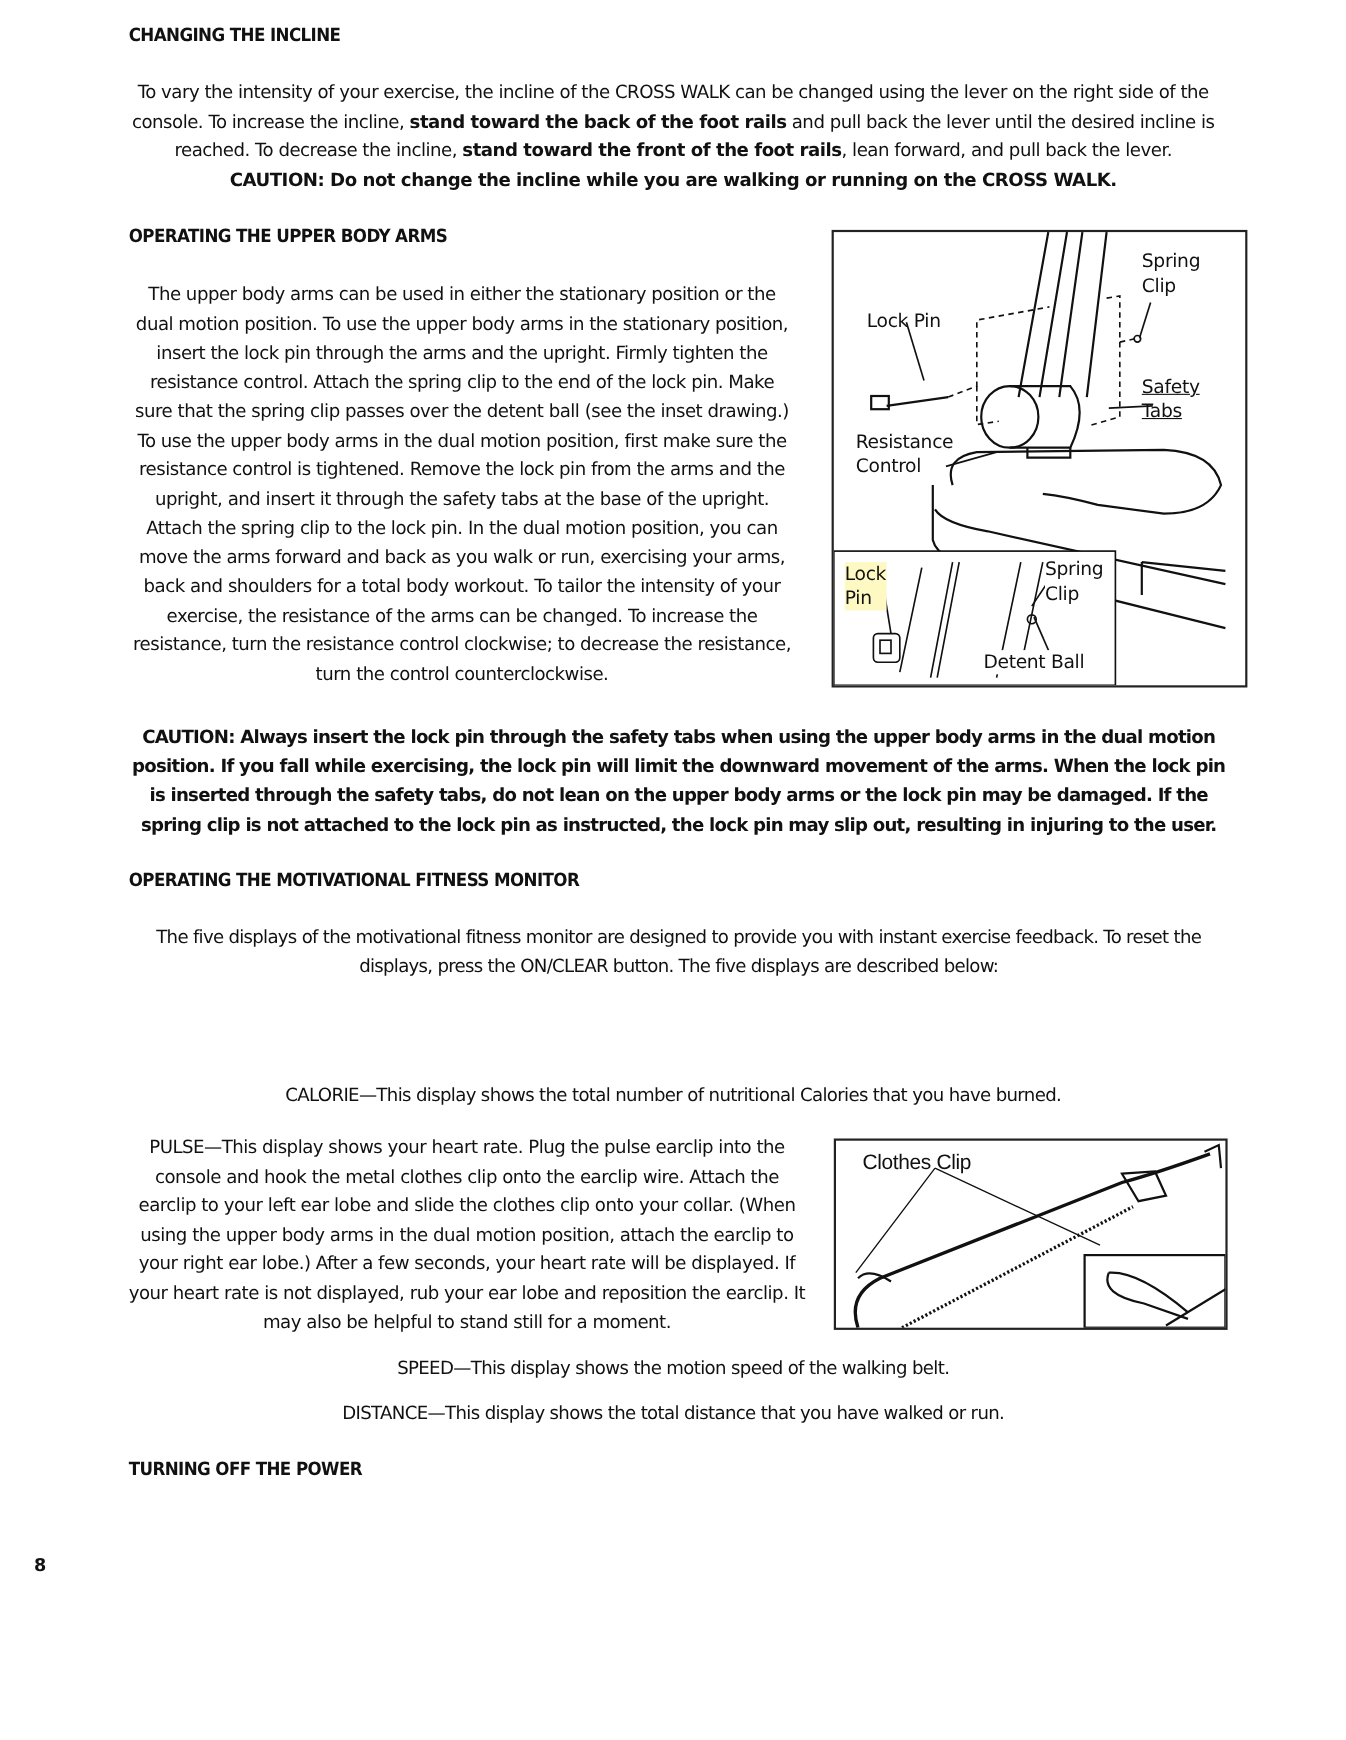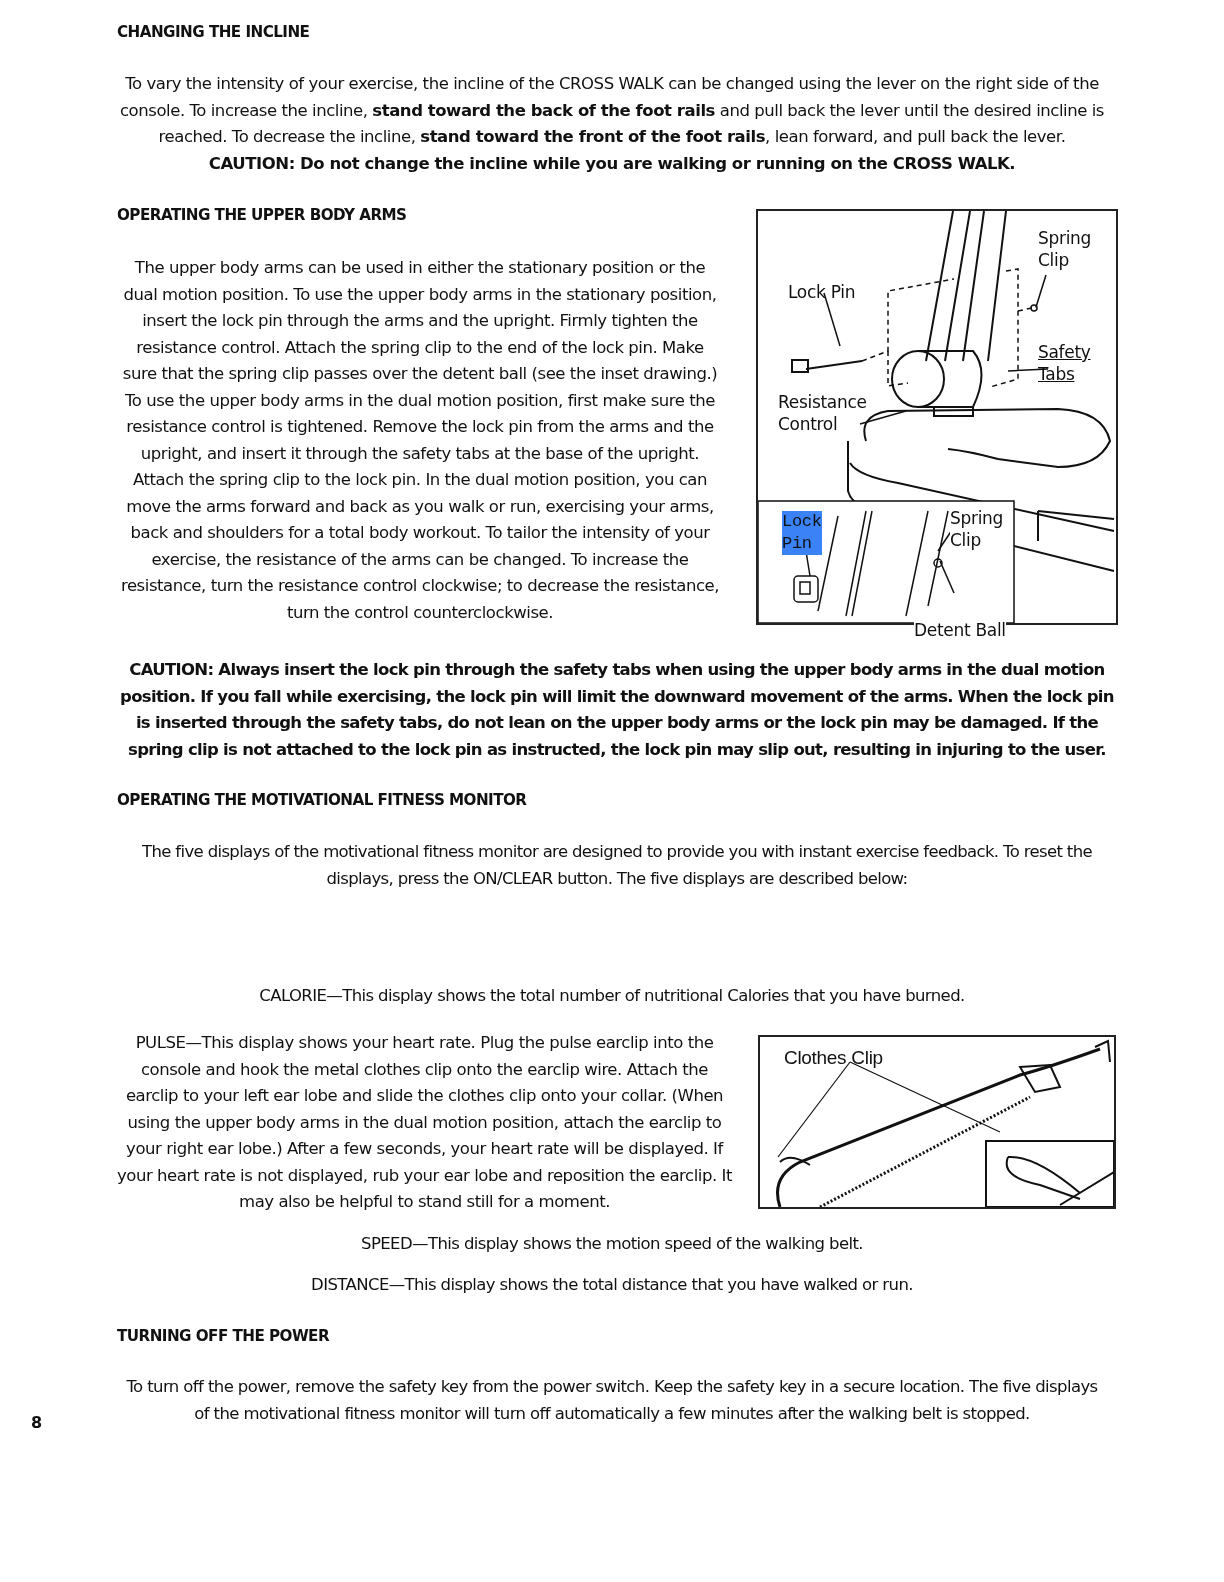--- a/index.html
+++ b/index.html
@@ -19,21 +19,21 @@
 <body>
 
 <div class="page">
 
   <div class="h" style="top:22px;">CHANGING THE INCLINE</div>
   <div class="p" style="top:71px; width:990px;"><span>To vary the intensity of your exercise, the incline of the CROSS WALK can be changed using the lever on the right side of the console. To increase the incline, </span><span class="b">stand toward the back of the foot rails</span><span> and pull back the lever until the desired incline is reached. To decrease the incline, </span><span class="b">stand toward the front of the foot rails</span><span>, lean forward, and pull back the lever. </span><span class="b">CAUTION: Do not change the incline while you are walking or running on the CROSS WALK.</span></div>
 
   <div class="h" style="top:205px;">OPERATING THE UPPER BODY ARMS</div>
   <div class="p" style="top:255px; width:606px;">The upper body arms can be used in either the stationary position or the dual motion position. To use the upper body arms in the stationary position, insert the lock pin through the arms and the upright. Firmly tighten the resistance control. Attach the spring clip to the end of the lock pin. Make sure that the spring clip passes over the detent ball (see the inset drawing.) To use the upper body arms in the dual motion position, first make sure the resistance control is tightened. Remove the lock pin from the arms and the upright, and insert it through the safety tabs at the base of the upright. Attach the spring clip to the lock pin. In the dual motion position, you can move the arms forward and back as you walk or run, exercising your arms, back and shoulders for a total body workout. To tailor the intensity of your exercise, the resistance of the arms can be changed. To increase the resistance, turn the resistance control clockwise; to decrease the resistance, turn the control counterclockwise.</div>
 
-  <div class="fig" style="left:756px; top:209px; width:358px; height:412px;">
+  <div class="fig" style="left:756px; top:209px; width:358px; height:412px;padding-left:16px;">
     <svg width="358" height="412" viewBox="0 0 358 412">
       <g fill="none" stroke="#111" stroke-width="2">
 
         <path d="M195 0 L168 150 M212 0 L187 150 M226 0 L205 150 M248 0 L230 150"></path>
 
         <ellipse cx="160" cy="168" rx="26" ry="28"></ellipse>
         <path d="M160 140 L215 140 Q232 160 215 196 L160 196"></path>
         <path d="M176 196 L176 205 L215 205 L215 196"></path>
 
         <path d="M108 230 Q100 205 130 200 L300 198 Q345 200 352 230 Q340 256 300 256 L240 248 Q210 240 190 238"></path>
@@ -64,23 +64,23 @@
         <circle cx="180" cy="352" r="4"></circle>
         <path d="M46 328 L52 365"></path>
         <path d="M196 316 L180 340"></path>
         <path d="M182 350 L196 382"></path>
       </g>
     </svg>
     <div class="lbl" style="left:280px; top:16px;">Spring<br>Clip</div>
     <div class="lbl" style="left:30px; top:70px;">Lock Pin</div>
     <div class="lbl" style="left:280px; top:130px;text-decoration:underline;">Safety<br>Tabs</div>
     <div class="lbl" style="left:20px; top:180px;">Resistance<br>Control</div>
-    <div class="lbl" style="left:24px; top:300px; background:#3b82f6;font-family:Liberation Mono, monospace;">Lock<br>Pin</div>
+    <div class="lbl" style="left:10px; top:300px; background:#fef9c3;">Lock<br>Pin</div>
     <div class="lbl" style="left:192px; top:296px; background:#fff;">Spring<br>Clip</div>
-    <div class="lbl" style="left:156px; top:380px; background:#fff;margin-top:28px;">Detent Ball</div>
+    <div class="lbl" style="left:136px; top:380px; background:#fff;">Detent Ball</div>
   </div>
 
   <div class="p b" style="top:657px; width:1000px; letter-spacing:-0.7px;">CAUTION: Always insert the lock pin through the safety tabs when using the upper body arms in the dual motion position. If you fall while exercising, the lock pin will limit the downward movement of the arms. When the lock pin is inserted through the safety tabs, do not lean on the upper body arms or the lock pin may be damaged. If the spring clip is not attached to the lock pin as instructed, the lock pin may slip out, resulting in injuring to the user.</div>
 
   <div class="h" style="top:790px;">OPERATING THE MOTIVATIONAL FITNESS MONITOR</div>
   <div class="p" style="top:839px; width:1000px; letter-spacing:-0.65px;">The five displays of the motivational fitness monitor are designed to provide you with instant exercise feedback. To reset the displays, press the ON/CLEAR button. The five displays are described below:</div>
   <div class="p" style="top:983px; width:990px; letter-spacing:-0.6px;">CALORIE—This display shows the total number of nutritional Calories that you have burned.</div>
   <div class="p" style="top:1030px; width:615px;">PULSE—This display shows your heart rate. Plug the pulse earclip into the console and hook the metal clothes clip onto the earclip wire. Attach the earclip to your left ear lobe and slide the clothes clip onto your collar. (When using the upper body arms in the dual motion position, attach the earclip to your right ear lobe.) After a few seconds, your heart rate will be displayed. If your heart rate is not displayed, rub your ear lobe and reposition the earclip. It may also be helpful to stand still for a moment.</div>
 
   <div class="fig" style="left:758px; top:1035px; width:354px; height:170px;">
@@ -97,16 +97,15 @@
         <path d="M300 168 L354 135" stroke-width="2"></path>
       </g>
     </svg>
     <div class="lbl lbl-arial" style="left:24px; top:10px;">Clothes Clip</div>
   </div>
 
   <div class="p" style="top:1231px; width:990px; letter-spacing:-0.6px;">SPEED—This display shows the motion speed of the walking belt.</div>
   <div class="p" style="top:1272px; width:990px; letter-spacing:-0.6px;">DISTANCE—This display shows the total distance that you have walked or run.</div>
 
   <div class="h" style="top:1326px;">TURNING OFF THE POWER</div>
-  <div class="p" style="top:1374px; width:990px; letter-spacing:-0.6px;">To turn off the power, remove the safety key from the power switch. Keep the safety key in a secure location. The five displays of the motivational fitness monitor will turn off automatically a few minutes after the walking belt is stopped.</div>
 
   <div class="pagenum">8</div>
 </div>
 
 </body></html>

